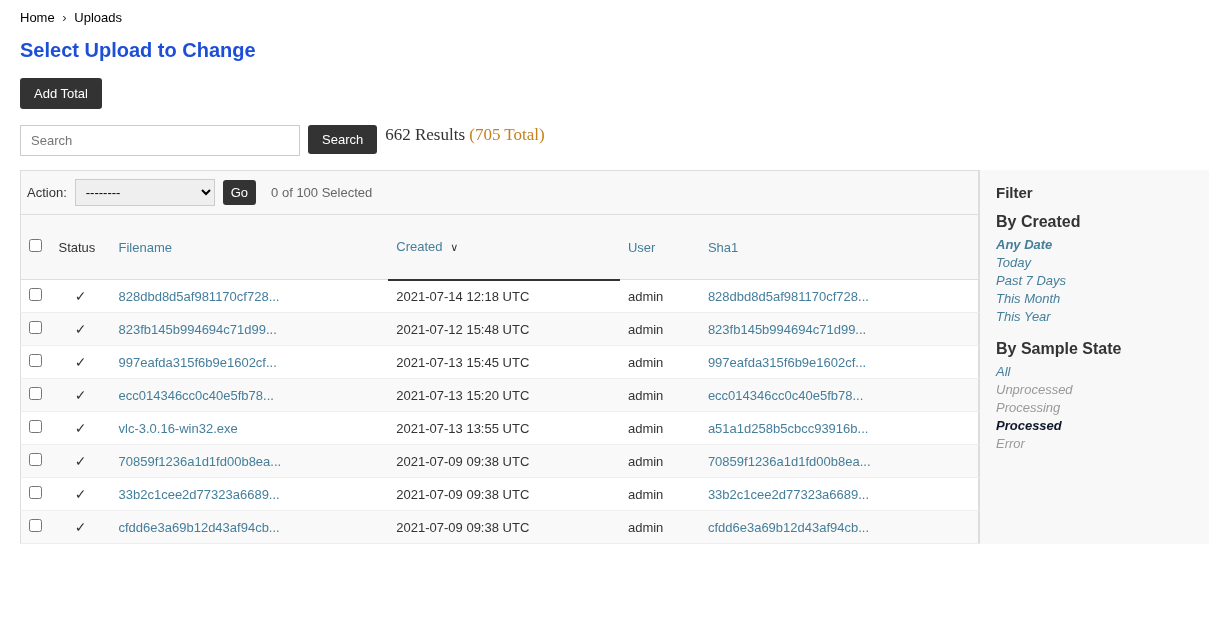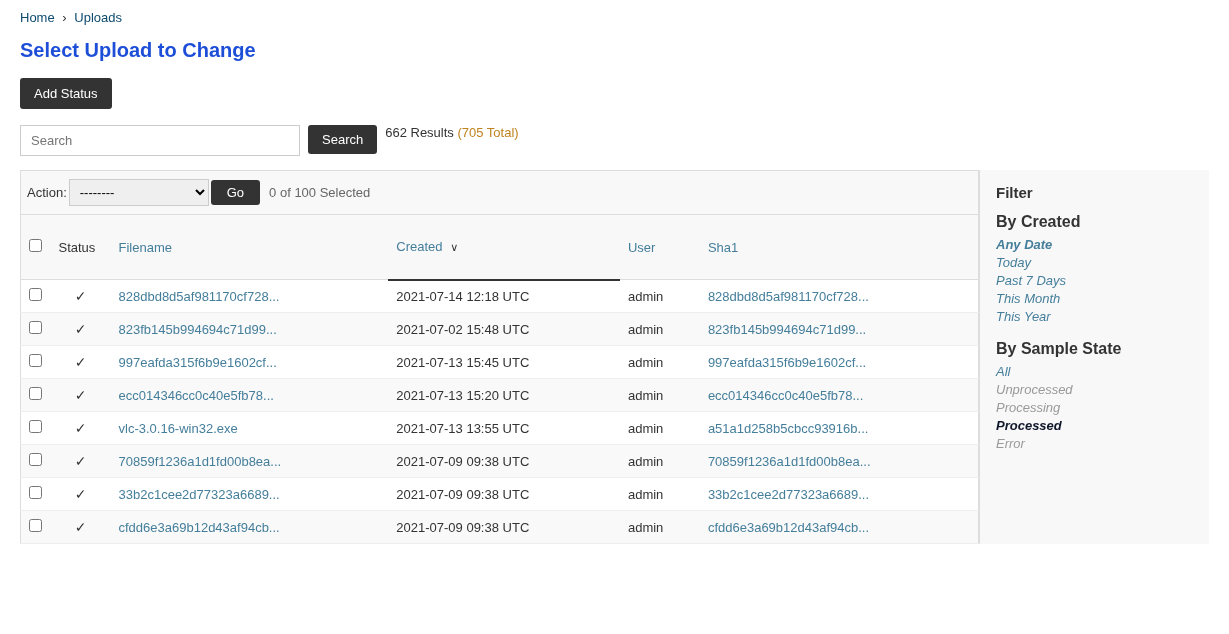--- a/index.html
+++ b/index.html
@@ -2,21 +2,21 @@
 <html><head>
   <meta charset="utf-8">
   <style>
     * { box-sizing: border-box; margin: 0; padding: 0; }
     body { font-family: Arial, sans-serif; font-size: 13px; color: #333; background: #fff; }
     a { color: #447e9b; text-decoration: none; }
 
     .page-wrapper { padding: 10px 20px; }
 
     .breadcrumb { font-size: 13px; margin-bottom: 14px; color: #333; }
-    .breadcrumb a { color: #0c4a6e; }
+    .breadcrumb a { color: #000000; }
     .breadcrumb .separator { margin: 0 4px; color: #333; }
 
     .page-title { font-size: 20px; font-weight: bold; margin-bottom: 16px; color: #1d4ed8; }
 
     .add-upload-btn {
       background: #333;
       color: #fff;
       border: none;
       padding: 8px 14px;
       font-size: 13px;
@@ -35,54 +35,54 @@
     }
     .search-btn {
       background: #333;
       color: #fff;
       border: none;
       padding: 7px 14px;
       font-size: 13px;
       cursor: pointer;
       border-radius: 3px;
     }
-    .results-text { font-size: 13px; color: #333; }
+    .results-text { font-size: 17px; color: #333; font-family: Liberation Serif, serif; }
     .results-text .total { color: #c0831f; }
 
     .main-layout { display: flex; gap: 0; }
     .table-section { flex: 1; min-width: 0; }
     .filter-section {
       width: 230px;
       flex-shrink: 0;
       padding: 14px 16px;
       background: #f8f8f8;
       border-left: 1px solid #ddd;
     }
 
     .action-bar {
       display: flex;
       align-items: center;
-      gap: 2px;
+      gap: 8px;
       padding: 8px 6px;
       background: #f8f8f8;
       border: 1px solid #ddd;
       border-bottom: none;
     }
     .action-label { font-size: 13px; color: #333; }
     .action-select {
       padding: 4px 6px;
       border: 1px solid #ccc;
       font-size: 13px;
       min-width: 140px;
     }
     .go-btn {
       background: #333;
       color: #fff;
       border: none;
-      padding: 5px 16px;
+      padding: 5px 8px;
       font-size: 13px;
       cursor: pointer;
       border-radius: 3px;
     }
     .selected-text { font-size: 13px; color: #666; margin-left: 7px; }
 
     table { width: 100%; border-collapse: collapse; border: 1px solid #ddd; }
     thead th {
       background: #f8f8f8;
       text-align: left;
@@ -129,21 +129,21 @@
   <div class="breadcrumb">
     <a>Home</a>
     <span class="separator">›</span>
     <a>Uploads</a>
   </div>
 
   
   <h1 class="page-title">Select Upload to Change</h1>
 
   
-  <button class="add-upload-btn">Add Status</button>
+  <button class="add-upload-btn">Add Total</button>
 
   
   <div class="search-row">
     <input class="search-input" type="text" placeholder="Search" style="">
     <button class="search-btn">Search</button>
     <span class="results-text">
       <span>662 Results </span><span class="total">(705 Total)</span>
     </span>
   </div>
 
@@ -202,21 +202,21 @@
             <tr>
       <td class="check-col">
         <input type="checkbox" style="">
       </td>
       <td class="status-col">
         <span class="checkmark">✓</span>
       </td>
       <td>
         <a href="#" class="filename-link">823fb145b994694c71d99...</a>
       </td>
-      <td>2021-07-02 15:48 UTC</td>
+      <td>2021-07-12 15:48 UTC</td>
       <td>admin</td>
       <td>
         <a href="#" class="sha1-link">823fb145b994694c71d99...</a>
       </td>
     </tr>
             <tr>
       <td class="check-col">
         <input type="checkbox" style="">
       </td>
       <td class="status-col">

